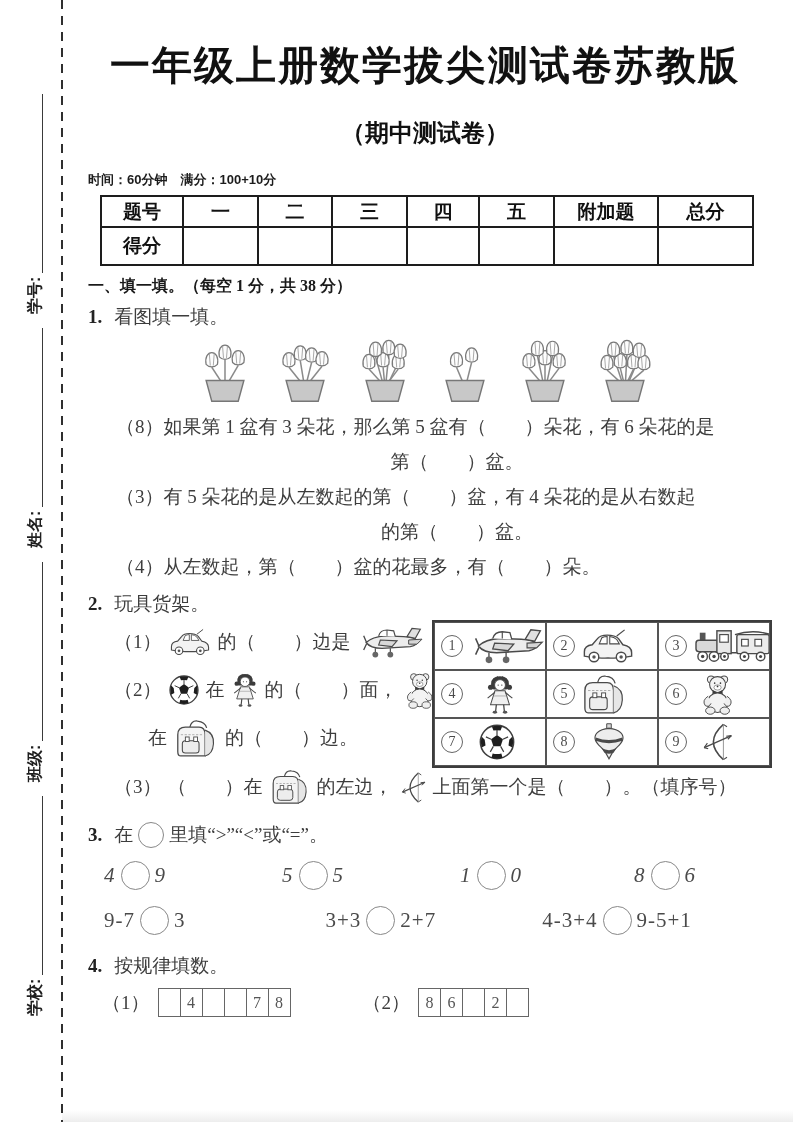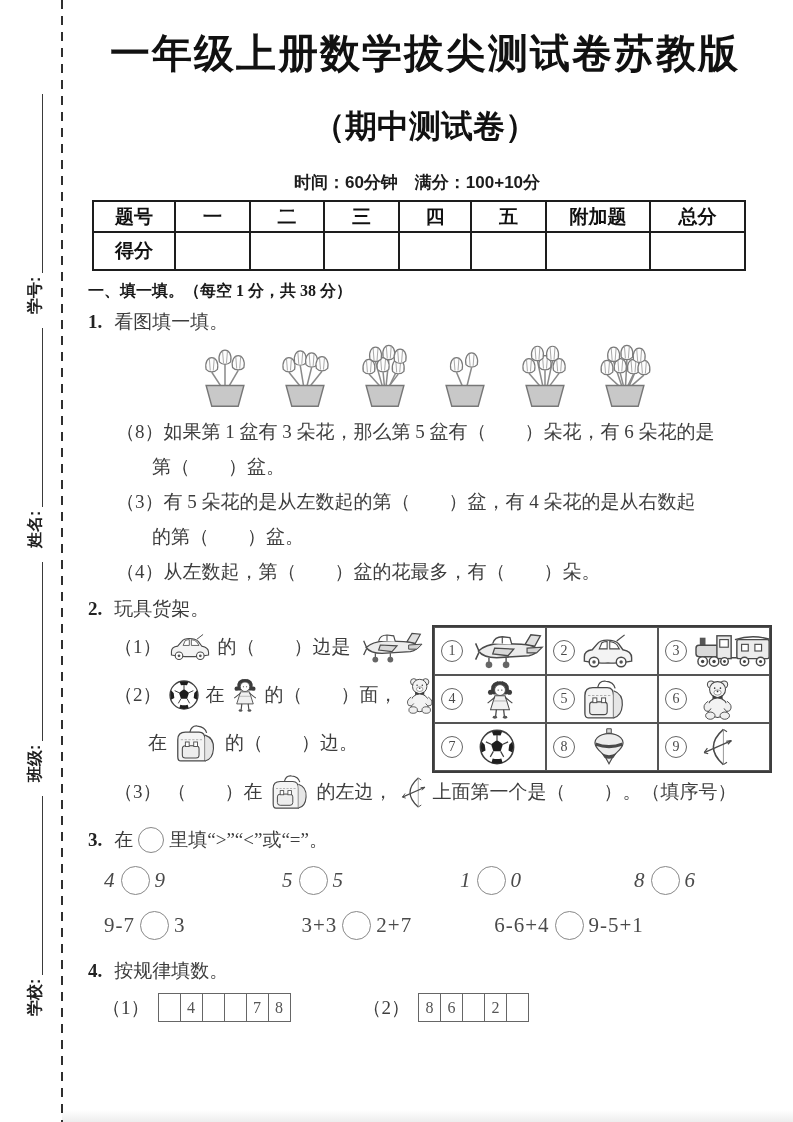--- a/index.html
+++ b/index.html
@@ -9,46 +9,46 @@
   
   .seal-dash{position:absolute;left:61px;top:0;width:2px;height:100%;
     background:repeating-linear-gradient(to bottom,#2f2f2f 0 9px,transparent 9px 16px);}
   .seal-strip{position:absolute;left:10px;top:1016px;width:936px;height:50px;
     transform:rotate(-90deg);transform-origin:0 0;
     display:flex;align-items:center;
     font-family:"Liberation Sans",sans-serif;font-size:16px;font-weight:600;color:#1e1e1e;}
   .seal-strip .seal-blank{flex:1;height:0;border-bottom:1.8px solid #3a3a3a;
     margin:14px 14px 0 4px;}
 
-  .content{position:absolute;left:88px;top:4px;width:674px;}
+  .content{position:absolute;left:88px;top:16px;width:674px;}
 
   
   .title{margin:22px 0 0;text-align:center;font-family:"Liberation Sans",sans-serif;
     font-size:40px;font-weight:700;letter-spacing:2px;color:#111;}
   .subtitle{margin:24px 0 0;text-align:center;font-family:Liberation Mono, monospace;
-    font-size:32px;font-weight:700;color:#111;}
-  .meta{margin:22px 16px 2px 0;text-align:center;font-family:"Liberation Sans",sans-serif;
-    font-size:17px;font-weight:600;color:#1c1c1c;}
-
-  
-  table.score{border-collapse:collapse;table-layout:fixed;width:576px;margin:6px 0 0 4px;}
+    font-size:24px;font-weight:700;color:#111;}
+  .meta{margin:22px 16px 2px 0;text-align:left;font-family:"Liberation Sans",sans-serif;
+    font-size:13px;font-weight:600;color:#1c1c1c;}
+
+  
+  table.score{border-collapse:collapse;table-layout:fixed;width:576px;margin:6px 0 0 12px;}
   table.score th,table.score td{border:2px solid #1d1d1d;text-align:center;
     font-family:"Liberation Sans",sans-serif;font-weight:700;font-size:19px;color:#111;padding:0;}
   table.score tr.r1{height:31px;} table.score tr.r2{height:38px;}
 
   
   .sec-head{margin-top:10px;font-size:16px;font-weight:700;color:#1a1a1a;}
   .q-title{margin-top:6px;font-size:19px;color:#3d3d3d;height:28px;display:flex;align-items:center;}
   .qno{font-weight:700;color:#222;margin-right:12px;}
 
   .flowers{display:flex;justify-content:center;align-items:flex-end;gap:12px;margin-top:2px;}
   .flowers svg{display:block;}
 
   .sub{padding-left:28px;line-height:35px;font-size:19px;color:#3d3d3d;white-space:nowrap;}
-  .sub.cont{padding-left:64px;}
+  .sub.cont{padding-left:64px;text-align:center;}
 
   
   .q2-wrap{position:relative;margin-top:4px;}
   .q2-line{display:flex;align-items:center;gap:6px;height:48px;font-size:19px;color:#3d3d3d;
     padding-left:26px;white-space:nowrap;}
   .q2-line.cont{padding-left:60px;}
   .q2-line.full{height:50px;}
   .toy-grid{position:absolute;left:344px;top:30px;width:336px;border:2px solid #3d3d3d;
     display:grid;grid-template-columns:repeat(3,1fr);background:#fff;}
   .toy-cell{border:1px solid #555;height:46px;display:flex;align-items:center;gap:5px;
@@ -56,21 +56,21 @@
   .cnum{flex:0 0 auto;width:20px;height:20px;border:1.4px solid #666;border-radius:50%;
     display:inline-flex;align-items:center;justify-content:center;
     font-size:14px;color:#4a4a4a;background:#fff;}
 
   
   .cmp-circle{width:27px;height:27px;border:1.6px solid #888;border-radius:50%;
     display:inline-block;vertical-align:-8px;margin:0 5px;background:#fff;}
   .q3-head .cmp-circle{width:24px;height:24px;vertical-align:-7px;}
   .cmp-row{display:flex;align-items:center;font-size:21px;color:#4a4a4a;letter-spacing:1px;}
   .cmp-row.r1{height:46px;margin-top:2px;font-style:italic;}
-  .cmp-row.r2{height:44px;}
+  .cmp-row.r2{height:44px;gap:24px;}
   .cmp-row.r1 .cmp:nth-child(1){margin-left:16px;}
   .cmp-row.r1 .cmp:nth-child(2){margin-left:116px;}
   .cmp-row.r1 .cmp:nth-child(3){margin-left:116px;}
   .cmp-row.r1 .cmp:nth-child(4){margin-left:112px;}
   .cmp-row.r2 .cmp:nth-child(1){margin-left:16px;}
   .cmp-row.r2 .cmp:nth-child(2){margin-left:116px;}
   .cmp-row.r2 .cmp:nth-child(3){margin-left:82px;}
 
   
   .q4-row{display:flex;align-items:center;margin-top:8px;font-size:19px;color:#3d3d3d;padding-left:14px;}
@@ -476,21 +476,21 @@
 
     <div class="cmp-row r1">
       <span class="cmp"><span>4</span><span class="cmp-circle"></span><span>9</span></span>
       <span class="cmp"><span>5</span><span class="cmp-circle"></span><span>5</span></span>
       <span class="cmp"><span>1</span><span class="cmp-circle"></span><span>0</span></span>
       <span class="cmp"><span>8</span><span class="cmp-circle"></span><span>6</span></span>
     </div>
     <div class="cmp-row r2">
       <span class="cmp"><span>9-7</span><span class="cmp-circle"></span><span>3</span></span>
       <span class="cmp"><span>3+3</span><span class="cmp-circle"></span><span>2+7</span></span>
-      <span class="cmp"><span>6-6+4</span><span class="cmp-circle"></span><span>9-5+1</span></span>
+      <span class="cmp"><span>4-3+4</span><span class="cmp-circle"></span><span>9-5+1</span></span>
     </div>
 
     <div class="q-title" style="margin-top:10px;">
       <span class="qno">4.</span>
       <span>按规律填数。</span>
     </div>
 
     <div class="q4-row">
       <span>（1）</span>
       <table class="numtab">

